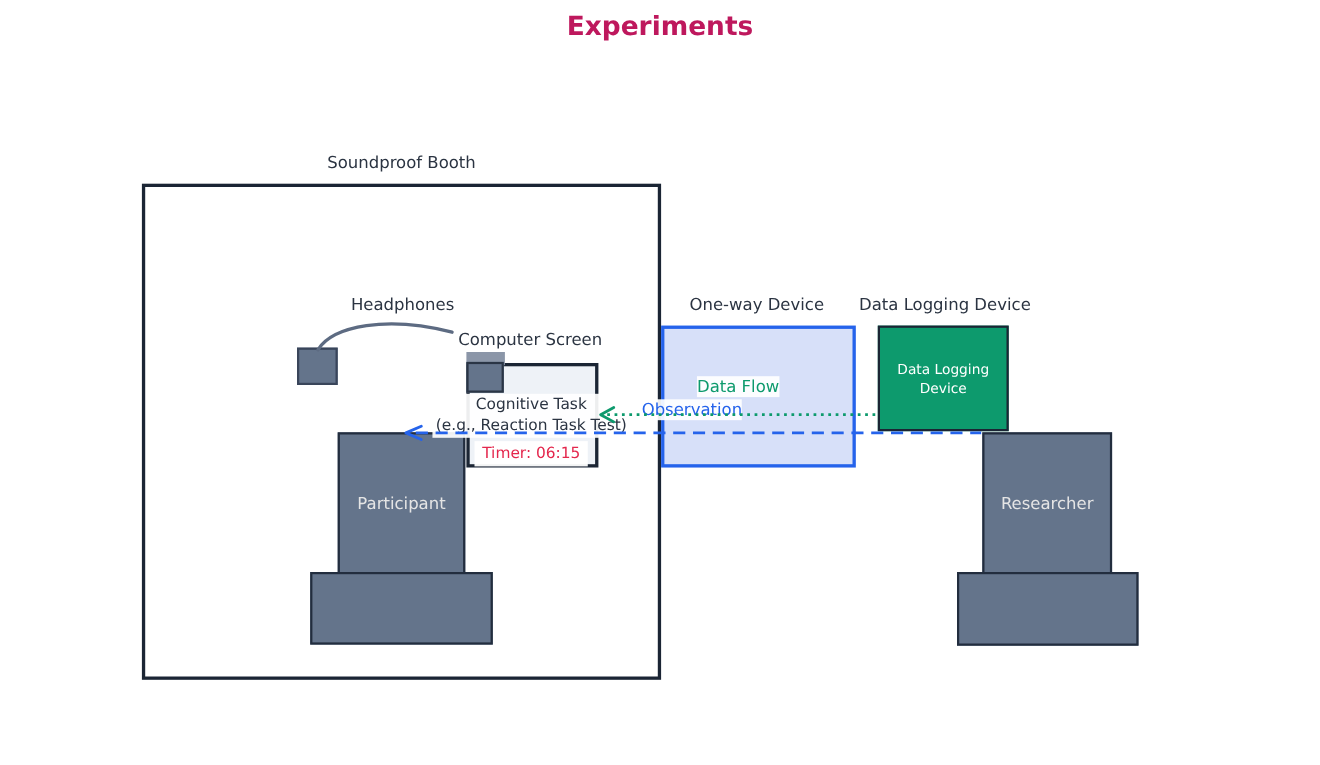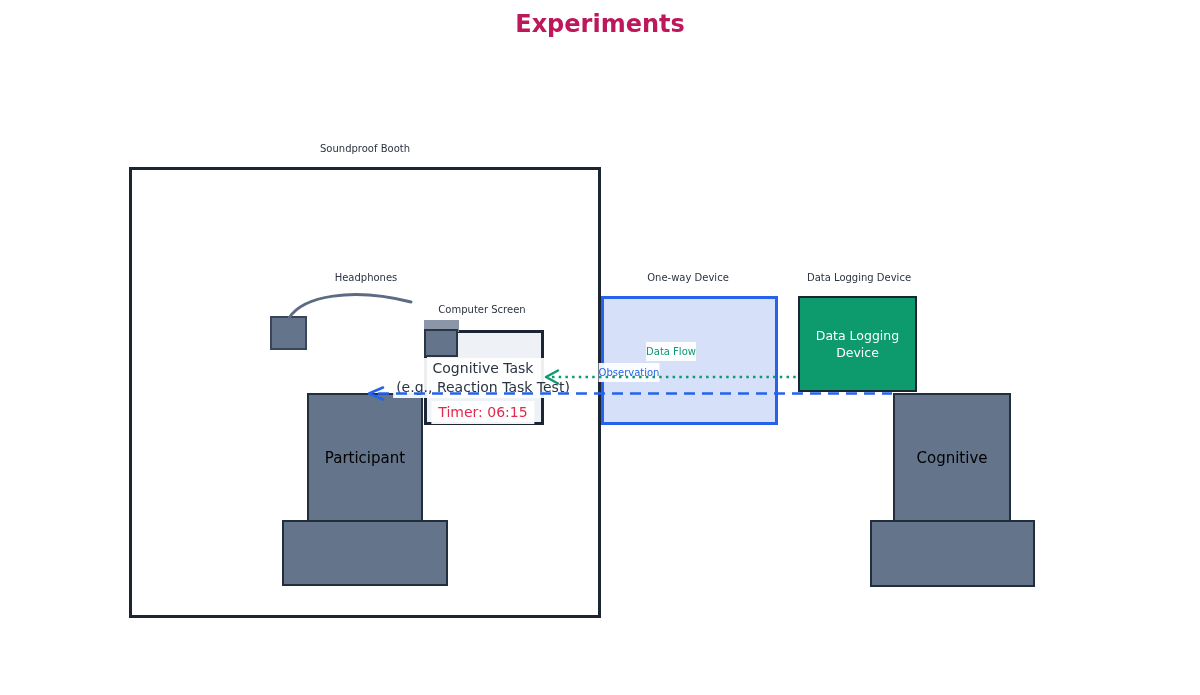--- a/index.html
+++ b/index.html
@@ -1,41 +1,41 @@
 <!DOCTYPE html>
 <html><head>
 <meta charset="utf-8">
 <style>
   html,body{margin:0;padding:0;background:#fff;}
   #canvas{
     position:relative;width:1200px;height:695px;background:#ffffff;overflow:hidden;
     font-family:"DejaVu Sans","Liberation Sans",sans-serif;color:#2b3442;
   }
   .shape{position:absolute;box-sizing:border-box;}
-  .label{position:absolute;transform:translateX(-50%);font-size:10px;line-height:19px;
+  .label{position:absolute;transform:translateX(-50%);font-size:15px;line-height:19px;
          color:#2b3442;white-space:nowrap;z-index:5;}
   .bglabel{background:rgba(255,255,255,0.92);padding:0 0;}
   #title{position:absolute;left:600px;top:10px;transform:translateX(-50%);
          font-size:24px;font-weight:bold;color:#be185d;z-index:5;}
 
   #booth{left:129px;top:167px;width:472px;height:451px;border:3px solid #1b2534;z-index:1;}
   #mirror{left:601px;top:296px;width:177px;height:129px;border:3px solid #2563eb;
           background:#d7e0f9;z-index:1;}
   #logger-box{left:798px;top:296px;width:119px;height:96px;background:#0d9a6d;
           border:2px solid #1b2534;z-index:2;display:flex;align-items:center;justify-content:center;}
   #logger-box .boxtext{color:#ffffff;font-size:12.5px;line-height:17px;text-align:center;width:104px;}
 
   .figure{background:#64748b;border:2px solid #222d3e;z-index:2;}
   #participant-body{left:307px;top:393px;width:116px;height:129px;display:flex;
           align-items:center;justify-content:center;}
   #participant-base{left:282px;top:520px;width:166px;height:66px;}
   #researcher-body{left:893px;top:393px;width:118px;height:129px;display:flex;
           align-items:center;justify-content:center;}
   #researcher-base{left:870px;top:520px;width:165px;height:67px;}
-  .figtext{color:#000000;font-size:15px;}
+  .figtext{color:#e5e5e5;font-size:15px;}
 
   #headphone-pad{left:270px;top:316px;width:37px;height:34px;background:#64748b;
           border:2px solid #39455a;z-index:2;}
   #screen-box{left:424px;top:330px;width:120px;height:95px;background:#eef2f7;
           border:3px solid #1b2534;z-index:2;}
   #screen-corner-light{left:424px;top:320px;width:35px;height:12px;background:#8b96a8;z-index:3;}
   #screen-corner{left:424px;top:329px;width:34px;height:28px;background:#64748b;
           border:2px solid #2a3545;z-index:3;}
 
   #booth-label{left:365px;top:139px;}
@@ -71,21 +71,21 @@
     <div class="boxtext">Data Logging Device</div>
   </div>
   <div id="logger-label" class="label">Data Logging Device</div>
 
   <div id="participant-body" class="shape figure">
     <span class="figtext">Participant</span>
   </div>
   <div id="participant-base" class="shape figure"></div>
 
   <div id="researcher-body" class="shape figure">
-    <span class="figtext">Cognitive</span>
+    <span class="figtext">Researcher</span>
   </div>
   <div id="researcher-base" class="shape figure"></div>
 
   <div id="headphone-pad" class="shape"></div>
   <div id="headphones-label" class="label">Headphones</div>
 
   <div id="screen-box" class="shape"></div>
   <div id="screen-corner-light" class="shape"></div>
   <div id="screen-corner" class="shape"></div>
   <div id="screen-label" class="label">Computer Screen</div>

